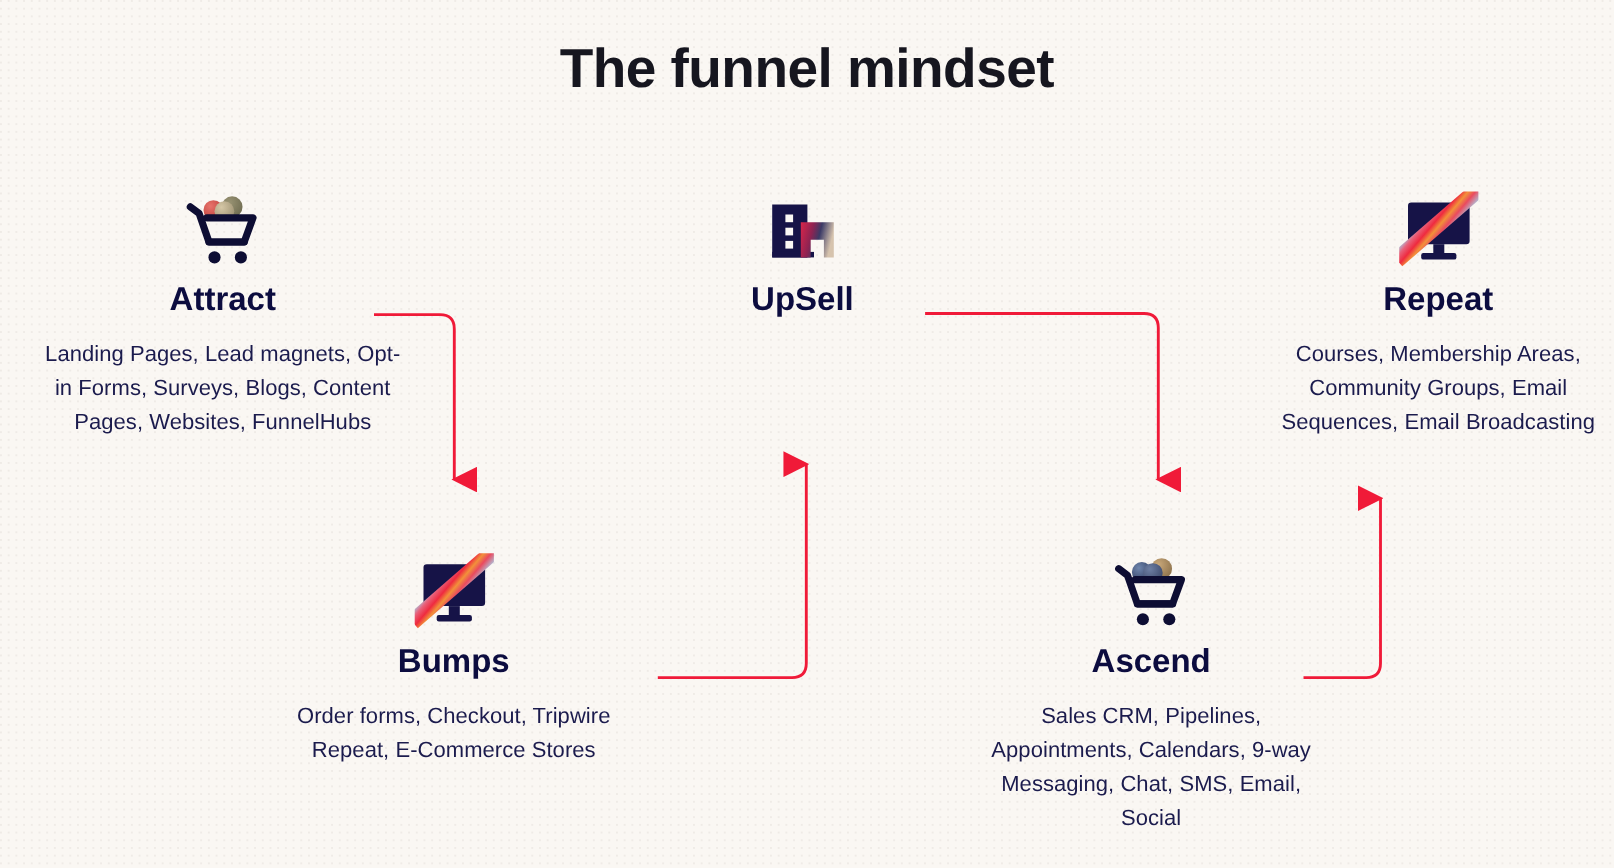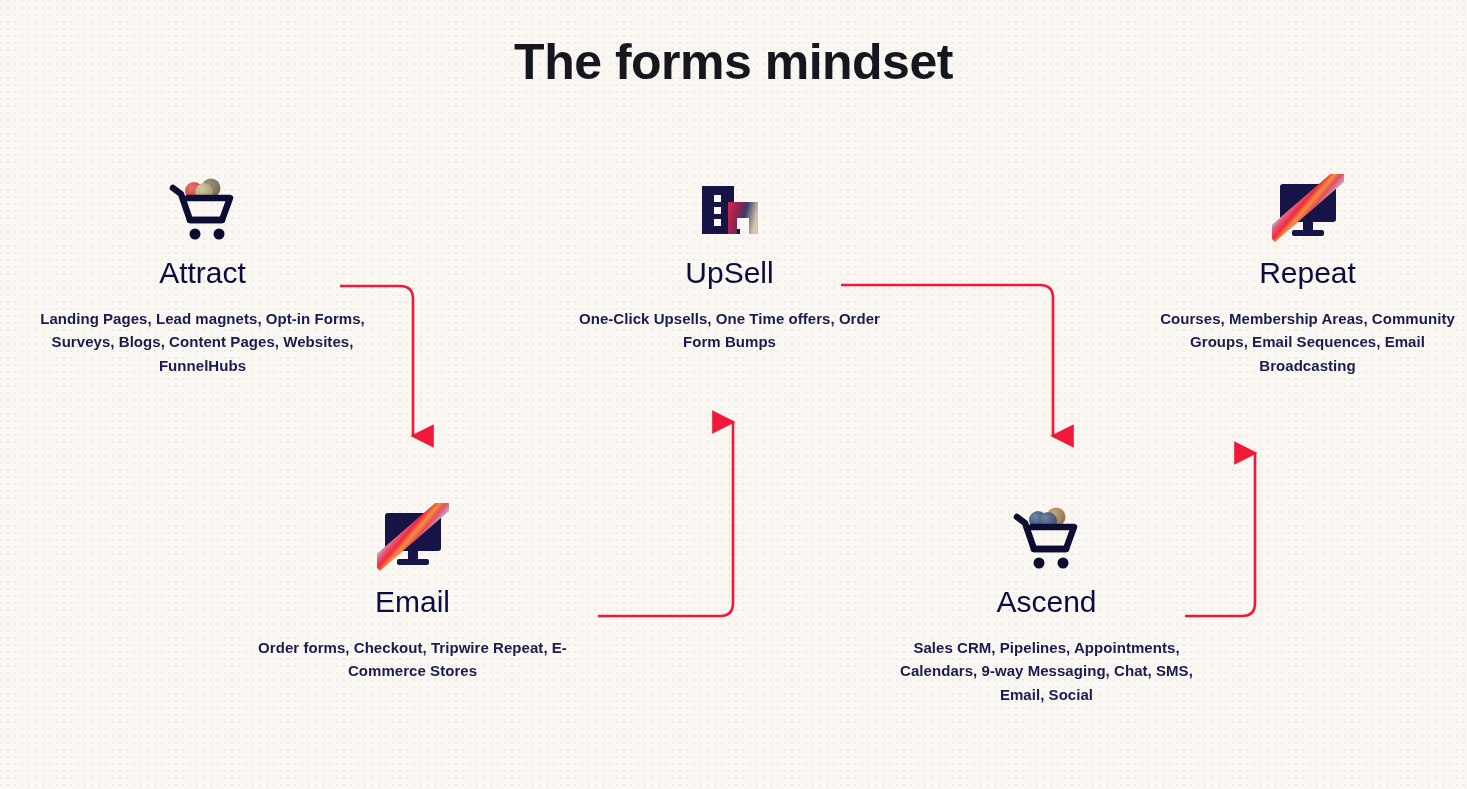--- a/index.html
+++ b/index.html
@@ -56,29 +56,29 @@
   }
   .node-icon {
     height: 76px;
     display: flex;
     align-items: flex-end;
     justify-content: center;
     margin-bottom: 10px;
   }
   .node-title {
     font-size: 30px;
-    font-weight: normal;
+    font-weight: bold;
     color: #0c0c3f;
     line-height: 1.1;
     margin-bottom: 18px;
     white-space: nowrap;
   }
   .node-desc {
-    font-size: 15px;
-    font-weight: 700;
+    font-size: 20px;
+    font-weight: 400;
     color: #1b1b4d;
     line-height: 1.55;
     letter-spacing: 0.05px;
   }
 
   
   #node-attract { left: 40px;   top: 170px; width: 325px; }
   #node-upsell  { left: 567px;  top: 170px; width: 325px; }
   #node-repeat  { left: 1145px; top: 170px; width: 325px; }
   #node-sell    { left: 250px;  top: 499px; width: 325px; }
@@ -103,21 +103,21 @@
 
   <path d="M598,616 L720,616 Q733,616 733,603 L733,422" fill="none" stroke="#f01a38" stroke-width="2.6" marker-end="url(#arrowup)"></path>
 
   <path d="M841,285 L1040,285 Q1053,285 1053,298 L1053,436" fill="none" stroke="#f01a38" stroke-width="2.6" marker-end="url(#arrowdown)"></path>
 
   <path d="M1185,616 L1242,616 Q1255,616 1255,603 L1255,453" fill="none" stroke="#f01a38" stroke-width="2.6" marker-end="url(#arrowup)"></path>
 </svg>
 
 <div id="stage">
 
-  <div class="page-title">The forms mindset</div>
+  <div class="page-title">The funnel mindset</div>
 
   <div class="node" id="node-attract">
     <div class="node-icon">
       <svg width="72" height="72" viewBox="0 0 72 72">
         <defs>
           <radialGradient id="ball-a1" cx="0.35" cy="0.3" r="0.8">
             <stop offset="0%" stop-color="#e8736b"></stop>
             <stop offset="100%" stop-color="#b83a36"></stop>
           </radialGradient>
           <radialGradient id="ball-a2" cx="0.35" cy="0.3" r="0.8">
@@ -156,21 +156,20 @@
         </defs>
         <path d="M8,12 L40,12 L40,60 L8,60 Z" fill="#161347"></path>
         <rect x="8" y="55" width="38" height="5" fill="#161347"></rect>
         <rect x="20" y="21" width="7" height="7" fill="#fbf8f4"></rect>
         <rect x="20" y="33" width="7" height="7" fill="#fbf8f4"></rect>
         <rect x="20" y="45" width="7" height="7" fill="#fbf8f4"></rect>
         <path d="M34,28 L64,28 L64,60 L55,60 L55,44 L43,44 L43,60 L34,60 Z" fill="url(#bldg-grad)"></path>
       </svg>
     </div>
     <div class="node-title">UpSell</div>
-    <div class="node-desc">One-Click Upsells, One Time offers, Order Form Bumps</div>
   </div>
 
   <div class="node" id="node-repeat">
     <div class="node-icon">
       <svg width="72" height="72" viewBox="0 0 72 72">
         <defs>
           <linearGradient id="stripe-r" x1="0" y1="0" x2="1" y2="1">
             <stop offset="0%" stop-color="#a9cbe6"></stop>
             <stop offset="18%" stop-color="#e8617a"></stop>
             <stop offset="38%" stop-color="#ef2a3f"></stop>
@@ -211,21 +210,21 @@
           </clipPath>
         </defs>
         <rect x="8" y="10" width="56" height="38" rx="3" fill="#161347"></rect>
         <rect x="31" y="48" width="10" height="9" fill="#161347"></rect>
         <rect x="20" y="56" width="32" height="6" rx="2" fill="#161347"></rect>
         <g clip-path="url(#clip-s)">
           <rect x="-14" y="22" width="100" height="15" transform="rotate(-41 36 30)" fill="url(#stripe-s)"></rect>
         </g>
       </svg>
     </div>
-    <div class="node-title">Email</div>
+    <div class="node-title">Bumps</div>
     <div class="node-desc">Order forms, Checkout, Tripwire Repeat, E-Commerce Stores</div>
   </div>
 
   <div class="node" id="node-ascend">
     <div class="node-icon">
       <svg width="72" height="72" viewBox="0 0 72 72">
         <defs>
           <radialGradient id="ball-b1" cx="0.35" cy="0.3" r="0.8">
             <stop offset="0%" stop-color="#6f86ad"></stop>
             <stop offset="100%" stop-color="#2e3b5e"></stop>

